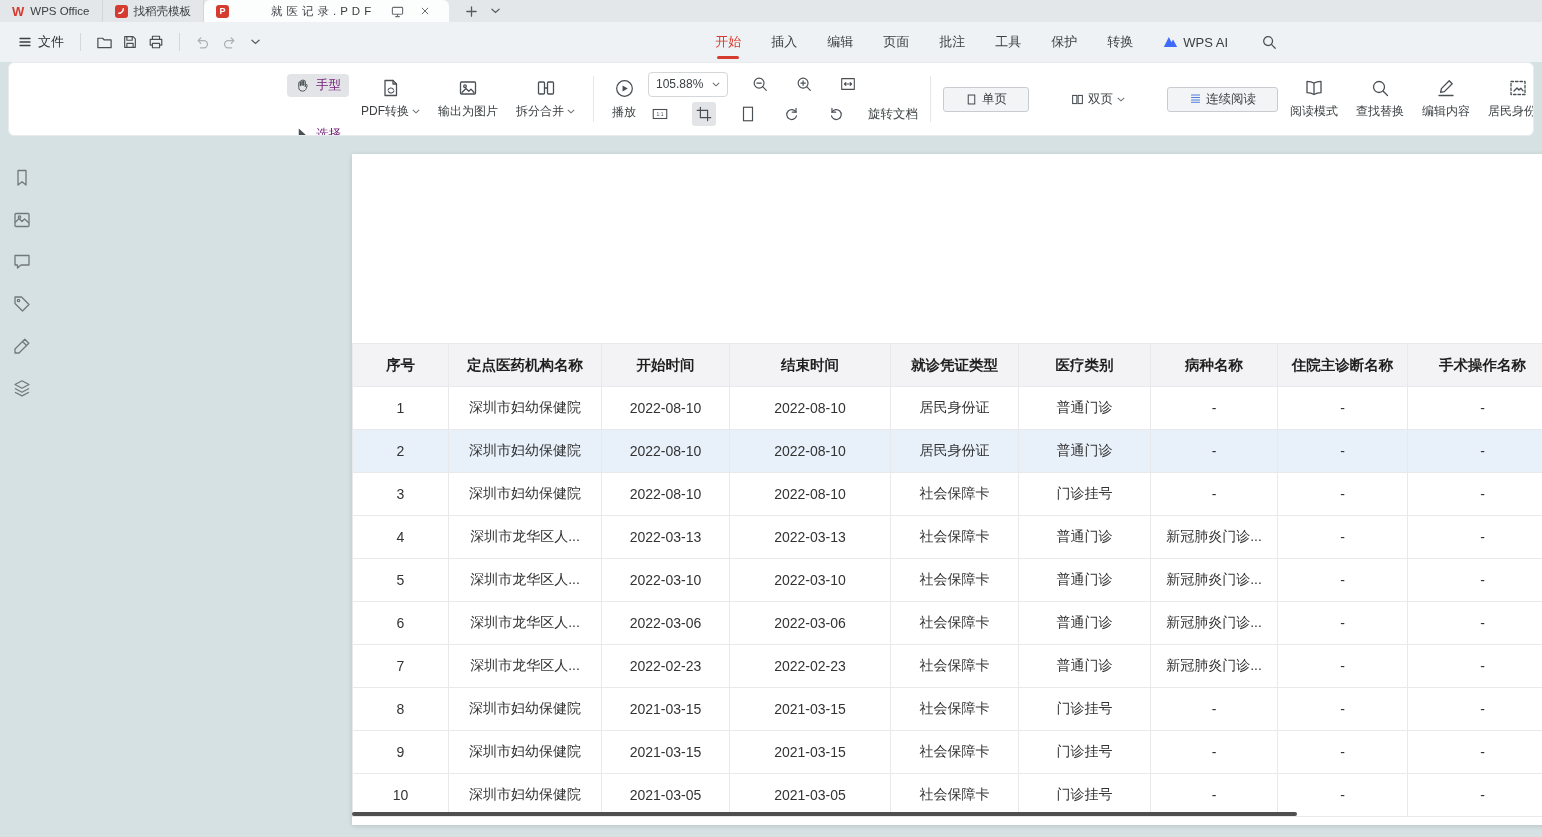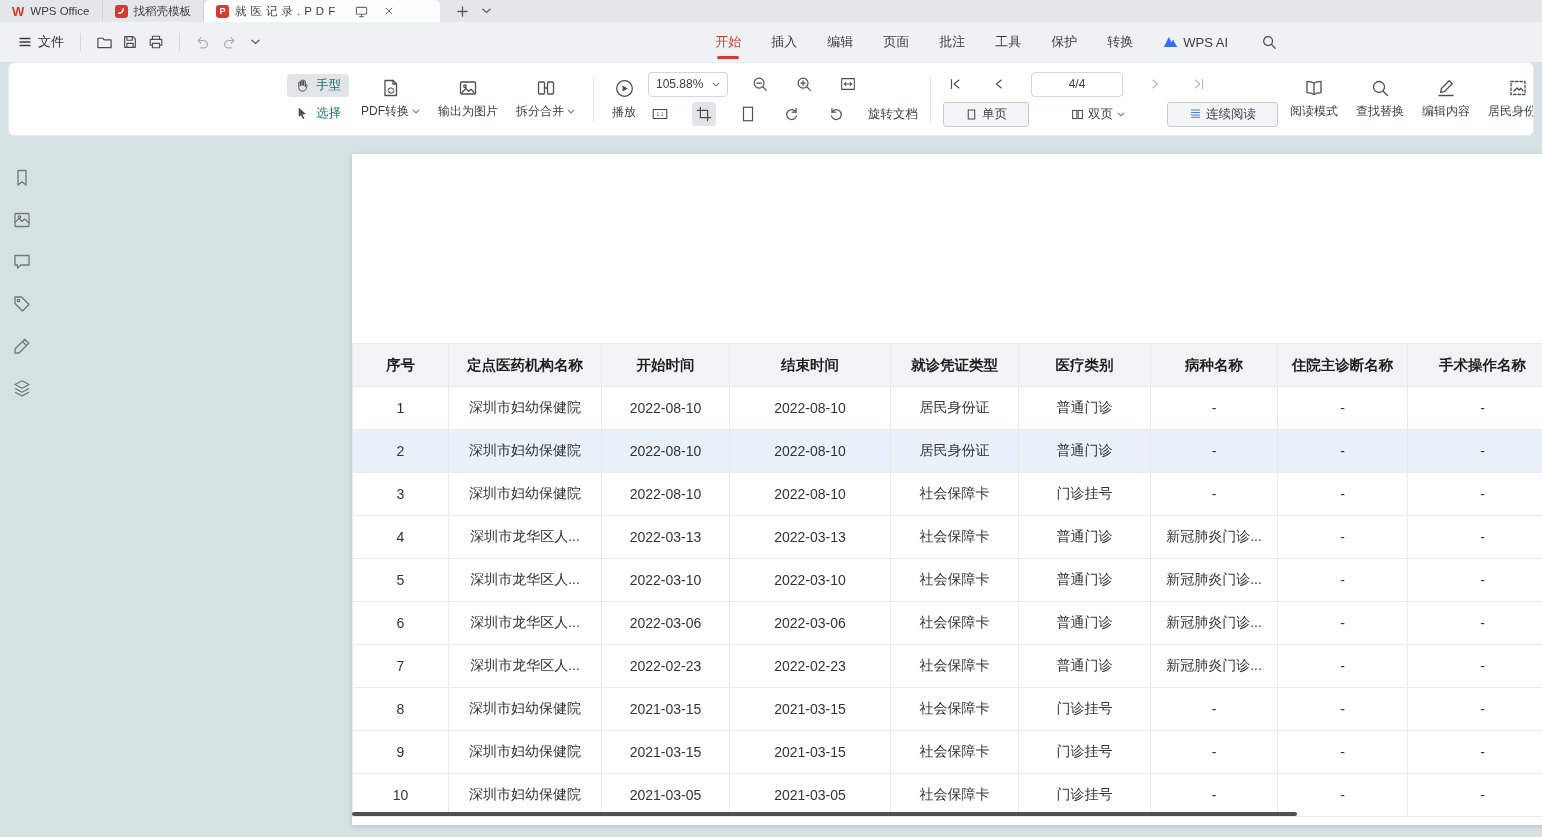--- a/index.html
+++ b/index.html
@@ -6,21 +6,21 @@
   html,body { width:1542px; height:837px; overflow:hidden;
     font-family:"Liberation Sans","DejaVu Sans",sans-serif; }
   .app { width:1542px; height:837px; background:#d5e1e3; display:flex; flex-direction:column; }
 
   
   .tabbar { height:22px; background:#e3e7e9; display:flex; align-items:stretch; flex:0 0 auto; }
   .tab { display:flex; align-items:center; gap:6px; padding:0 12px; font-size:11.5px; color:#3c4043;
          border-right:1px solid #d2d6d9; cursor:default; }
   .tab.doc { background:#fcfdfd; border-top-left-radius:6px; border-top-right-radius:6px;
              border-right:none; min-width:236px; }
-  .doc-title { letter-spacing:4px; }
+  .doc-title { letter-spacing:4px;margin-left:36px; }
   .wps-w { color:#d63b2f; font-weight:bold; font-size:13px; }
   .sqicon { width:13px; height:13px; border-radius:3px; background:#d63b2f; color:#fff;
             display:flex; align-items:center; justify-content:center; font-size:9px; font-weight:bold; }
   .tab-btn { display:flex; align-items:center; justify-content:center; width:24px; color:#5f6368; }
   .tab-aux { display:flex; align-items:center; gap:4px; margin-left:4px; }
 
   
   .menubar { height:40px; background:#eff2f4; display:flex; align-items:center; padding:0 12px; flex:0 0 auto;text-align:center; }
   .file-btn { display:flex; align-items:center; gap:6px; font-size:13px; color:#2f3337; padding:4px 6px; }
   .vsep { width:1px; height:18px; background:#d4d8db; margin:0 10px; }
@@ -33,22 +33,22 @@
   .mtab.ai { display:flex; align-items:center; gap:5px; }
 
   
   .ribbon-wrap { height:74px; flex:0 0 auto; }
   .ribbon { height:74px; margin:0 8px; background:#fff; border:1px solid #e8ebed; border-radius:6px;
             display:flex; align-items:center; padding:0 10px; gap:6px; overflow:hidden; }
   .ribbon > * { flex:0 0 auto; }
   .ribbon * { white-space:nowrap; }
   .rspacer { width:262px; }
   .stack2 { display:flex; flex-direction:column; justify-content:center; gap:5px; }
-  .tool-row { display:flex; align-items:center; gap:6px; font-size:12.5px; color:#0f766e;
-              padding:3px 8px; border-radius:4px; }
+  .tool-row { display:flex; align-items:center; gap:6px; font-size:12.5px; color:#701a75;
+              padding:3px 8px; border-radius:4px;margin-top:21px; }
   .tool-row.selected { background:#e2e4e7; }
   .bigbtn { display:flex; flex-direction:column; align-items:center; justify-content:center; gap:5px;
             font-size:12px; color:#3c4043; padding:4px 6px; border-radius:4px; }
   .bigbtn .lbl { display:flex; align-items:center; gap:3px; }
   .vsep2 { width:1px; height:46px; background:#e4e7e9; margin:0 6px; }
   .zrow { display:flex; align-items:center; gap:20px; height:25px; }
   .zoombox { display:flex; align-items:center; justify-content:space-between; width:80px; height:25px;
              border:1px solid #d3d7da; border-radius:4px; padding:0 7px; font-size:12px; color:#3c4043; }
   .pagebox { width:92px; height:25px; border:1px solid #d3d7da; border-radius:4px; display:flex;
              align-items:center; justify-content:center; font-size:12px; color:#3c4043; }
@@ -321,47 +321,20 @@
               </svg>
           </div>
           <span class="rlabel">旋转文档</span>
         </div>
       </div>
 
       <div class="vsep2"></div>
 
       <div class="stack2">
         <div class="zrow">
-          <div class="sicn">
-            <svg width="14" height="14" viewBox="0 0 16 16" fill="none" stroke="#4a4f54" stroke-width="1.3" stroke-linecap="round" stroke-linejoin="round">
-                <path d="M4 3v10"></path>
-                <path d="M12.5 3.5L7 8l5.5 4.5"></path>
-              </svg>
-          </div>
-          <div class="sicn">
-            <svg width="14" height="14" viewBox="0 0 16 16" fill="none" stroke="#4a4f54" stroke-width="1.3" stroke-linecap="round" stroke-linejoin="round">
-                <path d="M10.5 3.5L5 8l5.5 4.5"></path>
-              </svg>
-          </div>
-          <div class="pagebox">
-            <span>4/4</span>
-          </div>
-          <div class="sicn">
-            <svg width="14" height="14" viewBox="0 0 16 16" fill="none" stroke="#b3b8bd" stroke-width="1.3" stroke-linecap="round" stroke-linejoin="round">
-                <path d="M5.5 3.5L11 8l-5.5 4.5"></path>
-              </svg>
-          </div>
-          <div class="sicn">
-            <svg width="14" height="14" viewBox="0 0 16 16" fill="none" stroke="#b3b8bd" stroke-width="1.3" stroke-linecap="round" stroke-linejoin="round">
-                <path d="M3.5 3.5L9 8l-5.5 4.5"></path>
-                <path d="M12 3v10"></path>
-              </svg>
-          </div>
-        </div>
-        <div class="zrow">
           <div class="viewbtn selected">
             <svg width="13" height="13" viewBox="0 0 16 16" fill="none" stroke="#4a4f54" stroke-width="1.3">
                 <rect x="4" y="2.5" width="8" height="11"></rect>
               </svg>
             <span>单页</span>
           </div>
           <div class="viewbtn">
             <svg width="13" height="13" viewBox="0 0 16 16" fill="none" stroke="#4a4f54" stroke-width="1.3">
                 <rect x="2" y="3" width="5.2" height="10"></rect>
                 <rect x="8.8" y="3" width="5.2" height="10"></rect>

